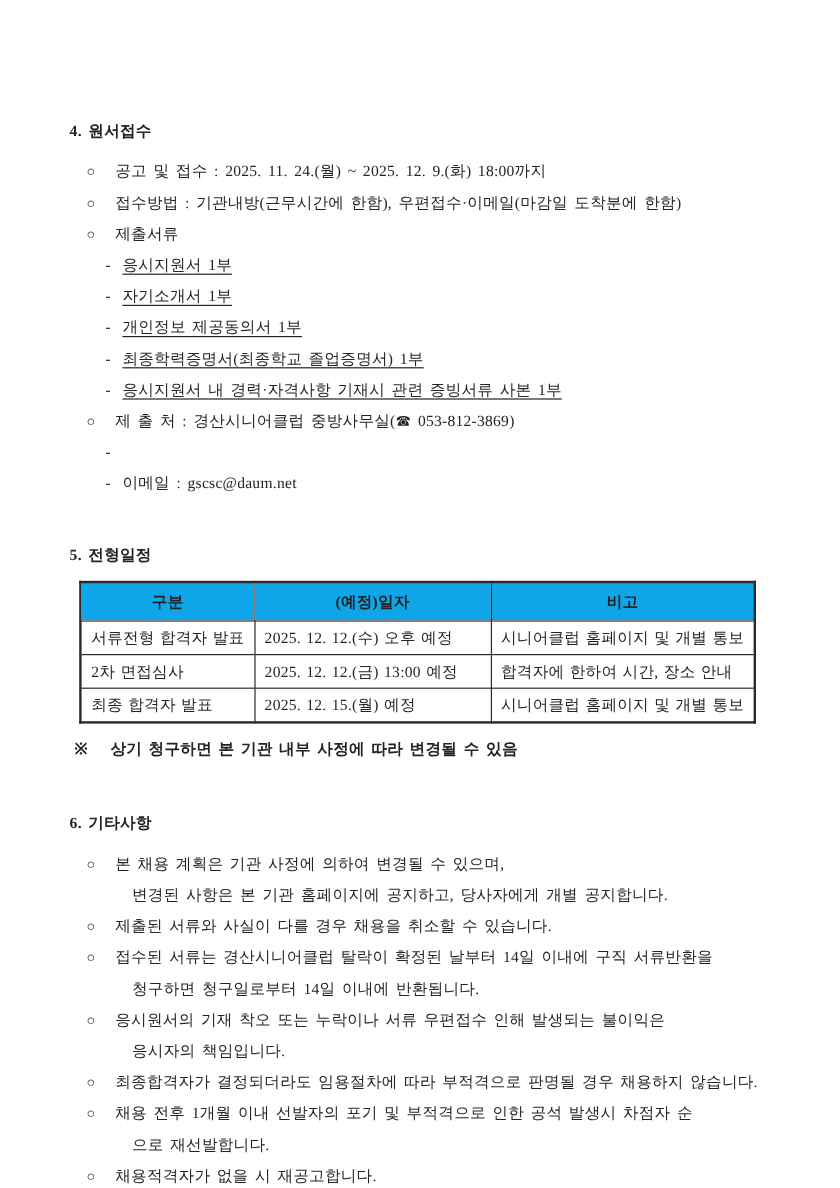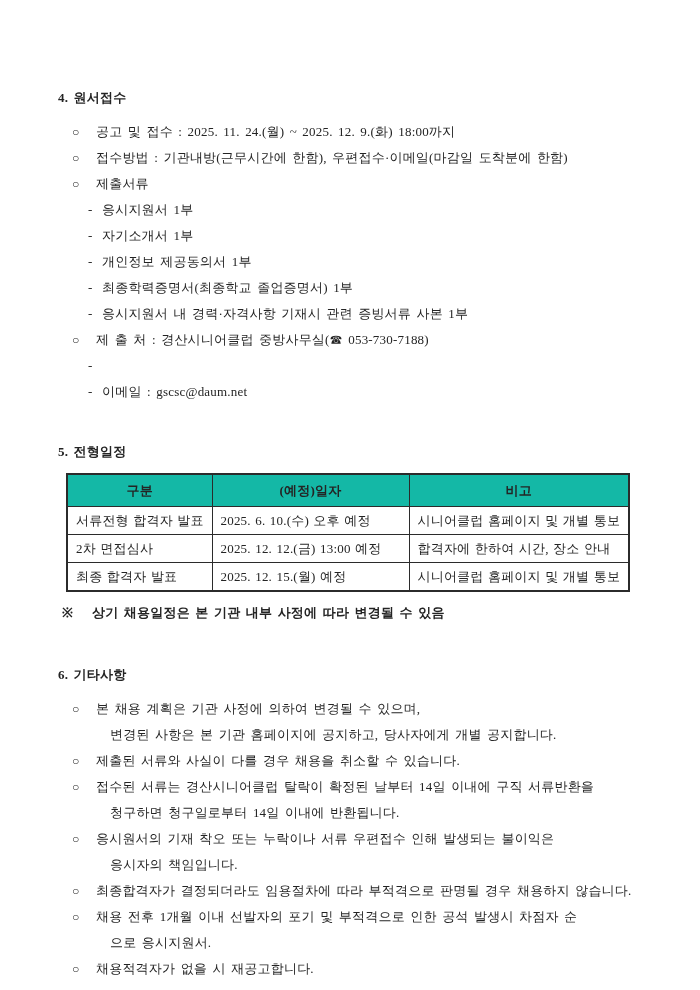--- a/index.html
+++ b/index.html
@@ -2,42 +2,42 @@
 <html><head>
 <meta charset="utf-8">
 <style>
   html,body{margin:0;padding:0;}
   body{
     width:700px;height:990px;background:#ffffff;overflow:hidden;
     font-family:"Liberation Serif","DejaVu Serif",serif;
     color:#242424;
   }
   .page{padding:84px 44px 0 58px;}
-  .section{margin:1px 0 30px 0;}
+  .section{margin:12px 0 30px 0;}
   .sec-heading{
     font-size:14.5px;font-weight:bold;letter-spacing:0.5px;
     margin:0 0 8px 0;line-height:20px;
   }
   .line{font-size:13px;line-height:26px;letter-spacing:0.2px;word-spacing:2px;white-space:pre-wrap;}
   .b1{display:flex;padding-left:14px;}
   .b1 .marker{width:24px;flex:0 0 24px;font-size:12px;}
   .b2{display:flex;padding-left:30px;}
   .b2 .marker{width:14px;flex:0 0 14px;}
   .cont{padding-left:52px;}
-  .u{text-underline-offset:3px;}
+  .u{text-decoration:underline;text-underline-offset:3px;}
   table.schedule{
     border-collapse:collapse;margin:4px 0 0 8px;width:562px;
     table-layout:fixed;
   }
   table.schedule{border:2px solid #2b2b2b;}
   table.schedule th,table.schedule td{
     border:1px solid #2b2b2b;font-size:13px;letter-spacing:0.2px;word-spacing:1px;
     padding:2px 8px;overflow:hidden;white-space:nowrap;
   }
-  table.schedule th{background:#14b8a6;font-weight:bold;text-align:center;height:27px;}
+  table.schedule th{background:#0ea5e9;font-weight:bold;text-align:center;height:27px;}
   table.schedule td{height:23px;text-align:left;}
   col.c1{width:145px;}col.c2{width:197px;}col.c3{width:220px;}
   .table-note{display:flex;margin-top:8px;font-weight:bold;}
   .table-note .marker{width:30px;flex:0 0 30px;padding-left:4px;}
   .s5{margin-top:34px;}
   .s6{margin-top:36px;margin-bottom:0;}
 </style>
 </head>
 <body>
 
@@ -77,21 +77,21 @@
       <span class="marker">-</span>
       <span class="u">최종학력증명서(최종학교 졸업증명서) 1부</span>
     </div>
     <div class="line b2">
       <span class="marker">-</span>
       <span class="u">응시지원서 내 경력·자격사항 기재시 관련 증빙서류 사본 1부</span>
     </div>
 
     <div class="line b1">
       <span class="marker">○</span>
-      <span>제 출 처 : 경산시니어클럽 중방사무실(☎ 053-730-7188)</span>
+      <span>제 출 처 : 경산시니어클럽 중방사무실(☎ 053-812-3869)</span>
     </div>
     <div class="line b2">
       <span class="marker">-</span>
     </div>
     <div class="line b2">
       <span class="marker">-</span>
       <span>이메일 : gscsc@daum.net</span>
     </div>
   </div>
 
@@ -107,39 +107,39 @@
       <thead>
         <tr>
           <th>구분</th>
           <th>(예정)일자</th>
           <th>비고</th>
         </tr>
       </thead>
       <tbody>
         <tr>
           <td>서류전형 합격자 발표</td>
-          <td>2025. 6. 10.(수) 오후 예정</td>
+          <td>2025. 12. 12.(수) 오후 예정</td>
           <td>시니어클럽 홈페이지 및 개별 통보</td>
         </tr>
         <tr>
           <td>2차 면접심사</td>
           <td>2025. 12. 12.(금) 13:00 예정</td>
           <td>합격자에 한하여 시간, 장소 안내</td>
         </tr>
         <tr>
           <td>최종 합격자 발표</td>
           <td>2025. 12. 15.(월) 예정</td>
           <td>시니어클럽 홈페이지 및 개별 통보</td>
         </tr>
       </tbody>
     </table>
 
     <div class="line table-note">
       <span class="marker">※</span>
-      <span>상기 채용일정은 본 기관 내부 사정에 따라 변경될 수 있음</span>
+      <span>상기 청구하면 본 기관 내부 사정에 따라 변경될 수 있음</span>
     </div>
   </div>
 
   <div class="section s6">
     <div class="sec-heading line">6. 기타사항</div>
 
     <div class="line b1">
       <span class="marker">○</span>
       <span>본 채용 계획은 기관 사정에 의하여 변경될 수 있으며,</span>
     </div>
@@ -164,21 +164,21 @@
 
     <div class="line b1">
       <span class="marker">○</span>
       <span>최종합격자가 결정되더라도 임용절차에 따라 부적격으로 판명될 경우 채용하지 않습니다.</span>
     </div>
 
     <div class="line b1">
       <span class="marker">○</span>
       <span>채용 전후 1개월 이내 선발자의 포기 및 부적격으로 인한 공석 발생시 차점자 순</span>
     </div>
-    <div class="line cont">으로 응시지원서.</div>
+    <div class="line cont">으로 재선발합니다.</div>
 
     <div class="line b1">
       <span class="marker">○</span>
       <span>채용적격자가 없을 시 재공고합니다.</span>
     </div>
 
   </div>
 
 </div>
 

